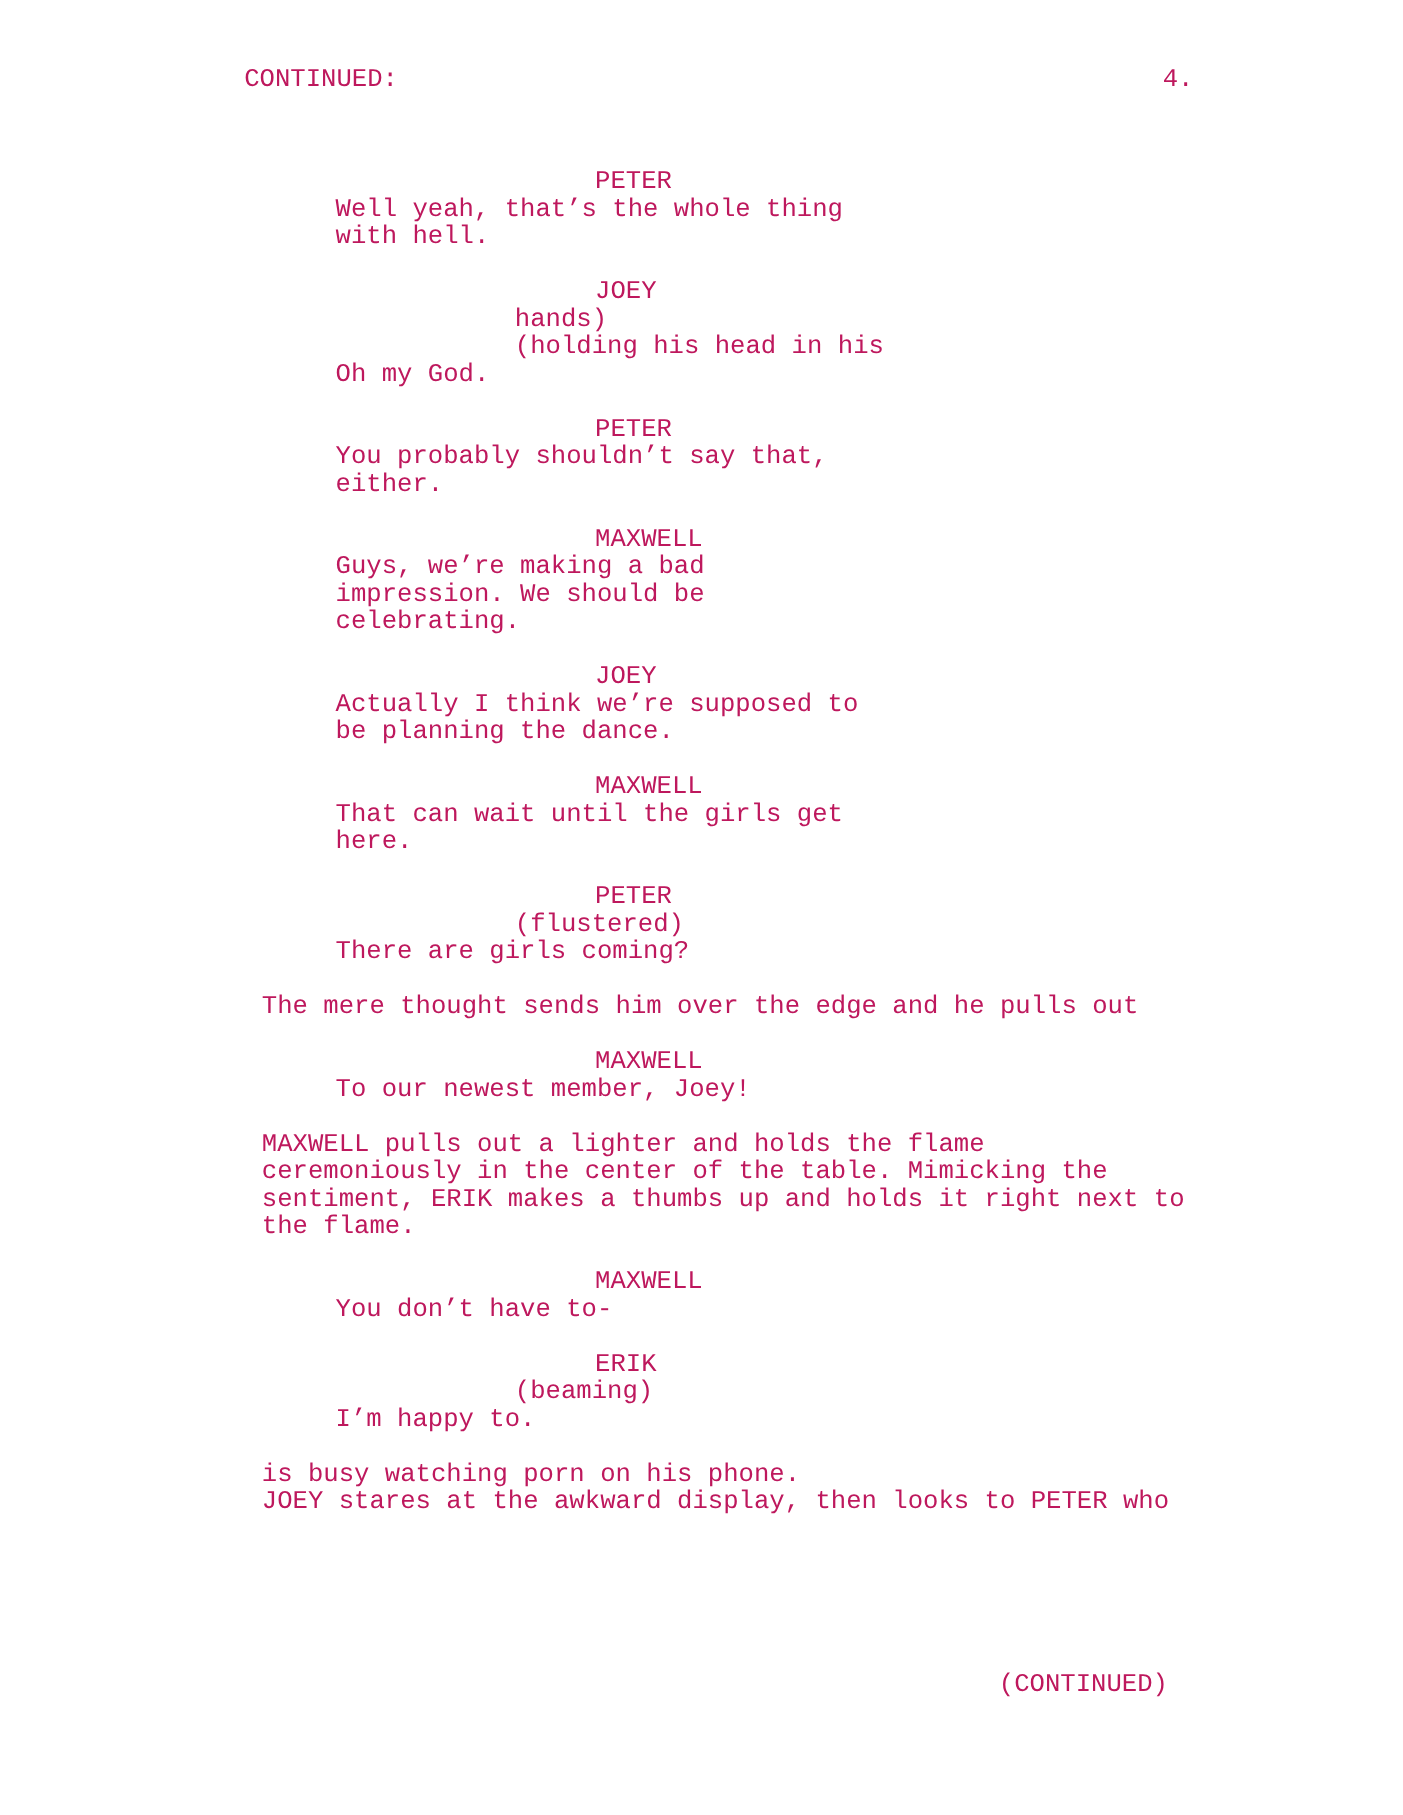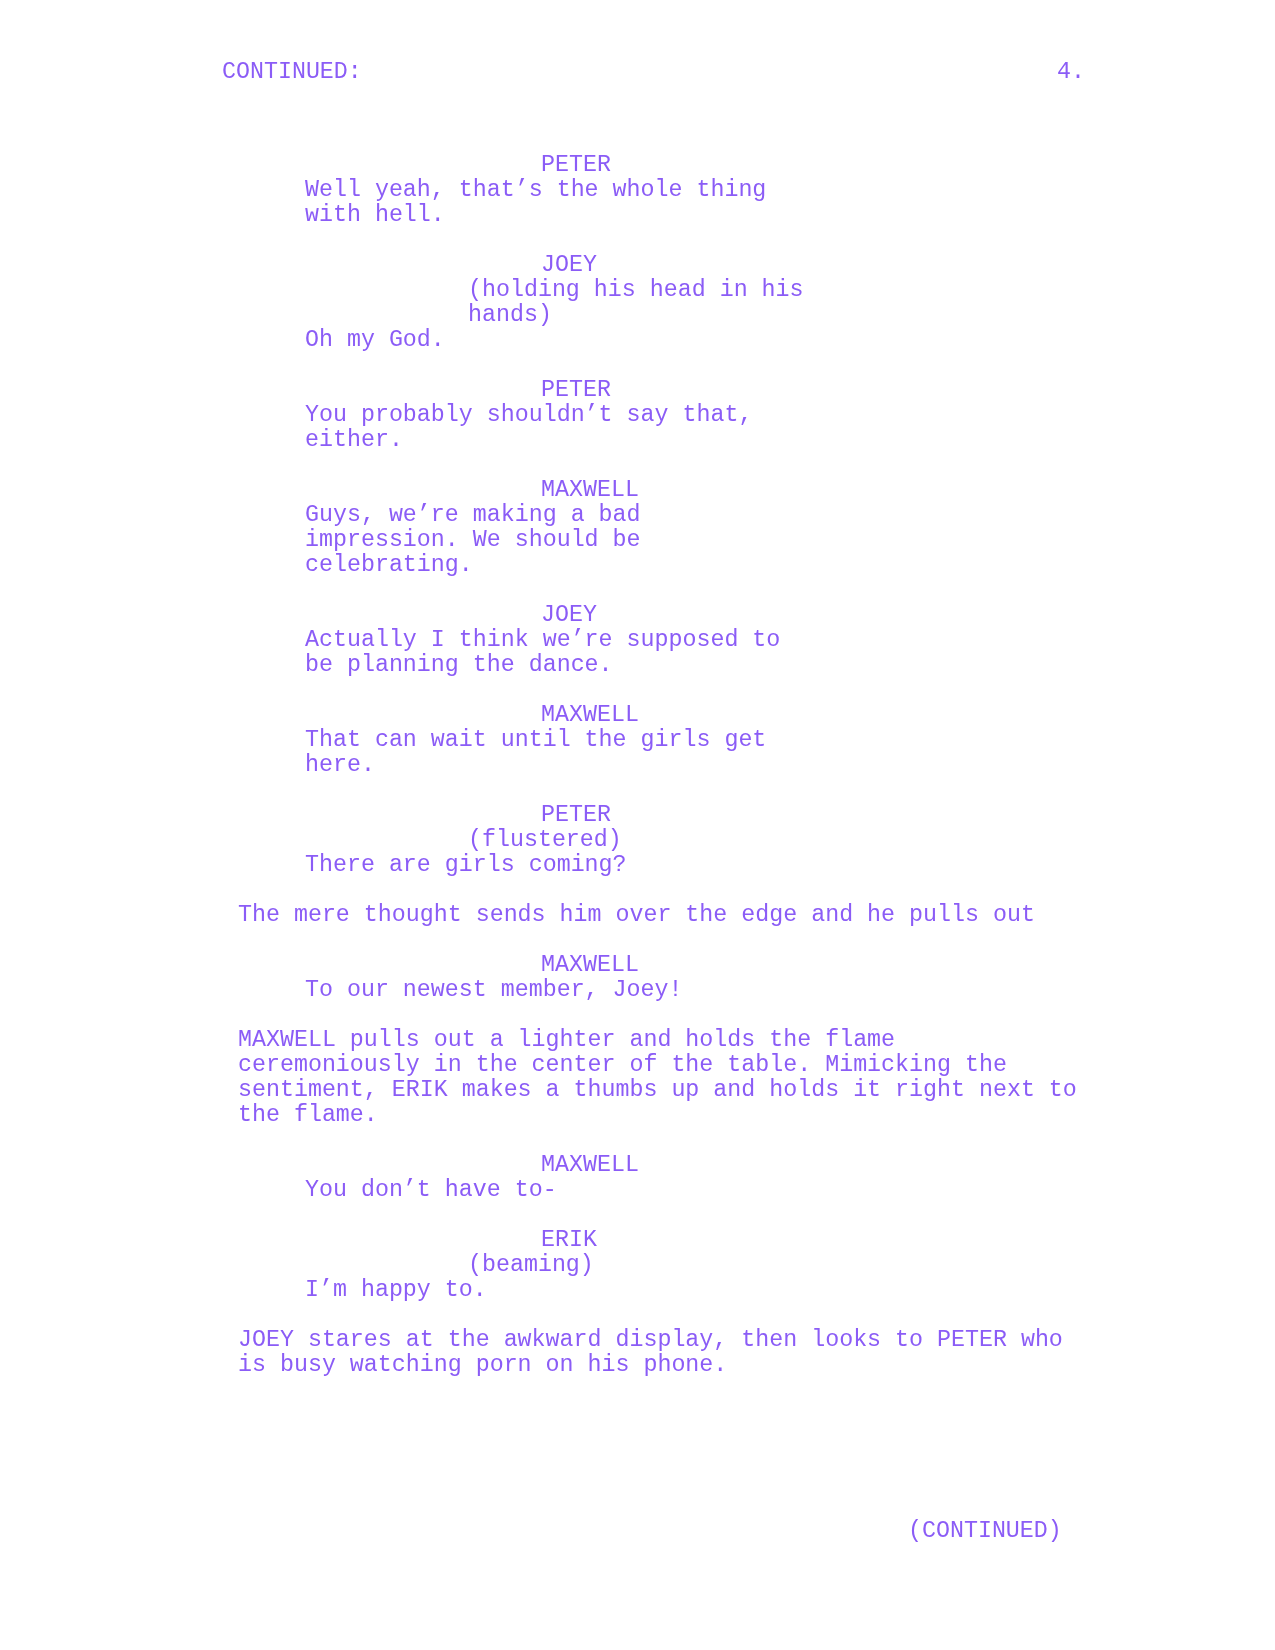--- a/index.html
+++ b/index.html
@@ -50,34 +50,34 @@
   .ftr-right {
     position: absolute;
     top: 1519px;
     left: 908px;
     white-space: pre;
   }
 </style>
 </head>
 <body>
 
-<div class="page" style="background: rgb(255, 255, 255); color: #8b5cf6;">
+<div class="page" style="background: rgb(255, 255, 255); color: #be185d;">
 
   <div class="hdr-left">CONTINUED:</div>
 
   <div class="hdr-right">4.</div>
 
   <div class="script-body">
       <div class="line character">PETER</div>
       <div class="line dialogue">Well yeah, that’s the whole thing</div>
       <div class="line dialogue">with hell.</div>
       <div class="line blank">&nbsp;</div>
       <div class="line character">JOEY</div>
+      <div class="line parenthetical">hands)</div>
       <div class="line parenthetical">(holding his head in his</div>
-      <div class="line parenthetical">hands)</div>
       <div class="line dialogue">Oh my God.</div>
       <div class="line blank">&nbsp;</div>
       <div class="line character">PETER</div>
       <div class="line dialogue">You probably shouldn’t say that,</div>
       <div class="line dialogue">either.</div>
       <div class="line blank">&nbsp;</div>
       <div class="line character">MAXWELL</div>
       <div class="line dialogue">Guys, we’re making a bad</div>
       <div class="line dialogue">impression. We should be</div>
       <div class="line dialogue">celebrating.</div>
@@ -104,19 +104,19 @@
       <div class="line action">sentiment, ERIK makes a thumbs up and holds it right next to</div>
       <div class="line action">the flame.</div>
       <div class="line blank">&nbsp;</div>
       <div class="line character">MAXWELL</div>
       <div class="line dialogue">You don’t have to-</div>
       <div class="line blank">&nbsp;</div>
       <div class="line character">ERIK</div>
       <div class="line parenthetical">(beaming)</div>
       <div class="line dialogue">I’m happy to.</div>
       <div class="line blank">&nbsp;</div>
+      <div class="line action">is busy watching porn on his phone.</div>
       <div class="line action">JOEY stares at the awkward display, then looks to PETER who</div>
-      <div class="line action">is busy watching porn on his phone.</div>
     </div>
 
   <div class="ftr-right">(CONTINUED)</div>
 
 </div>
 
 </body></html>

